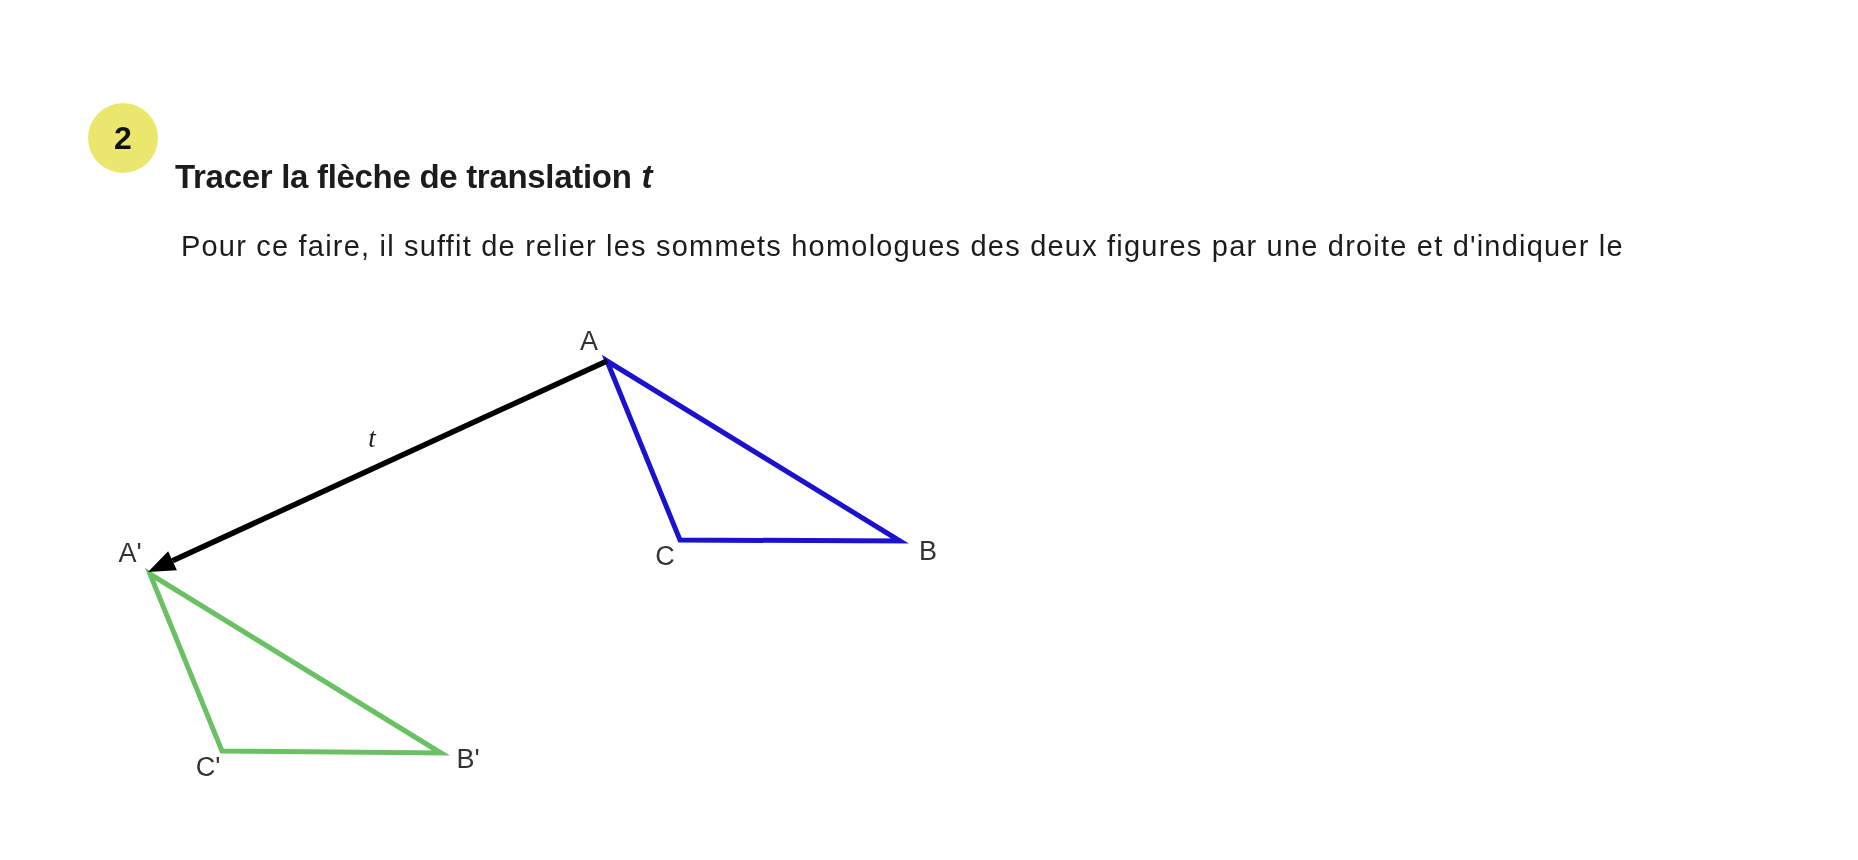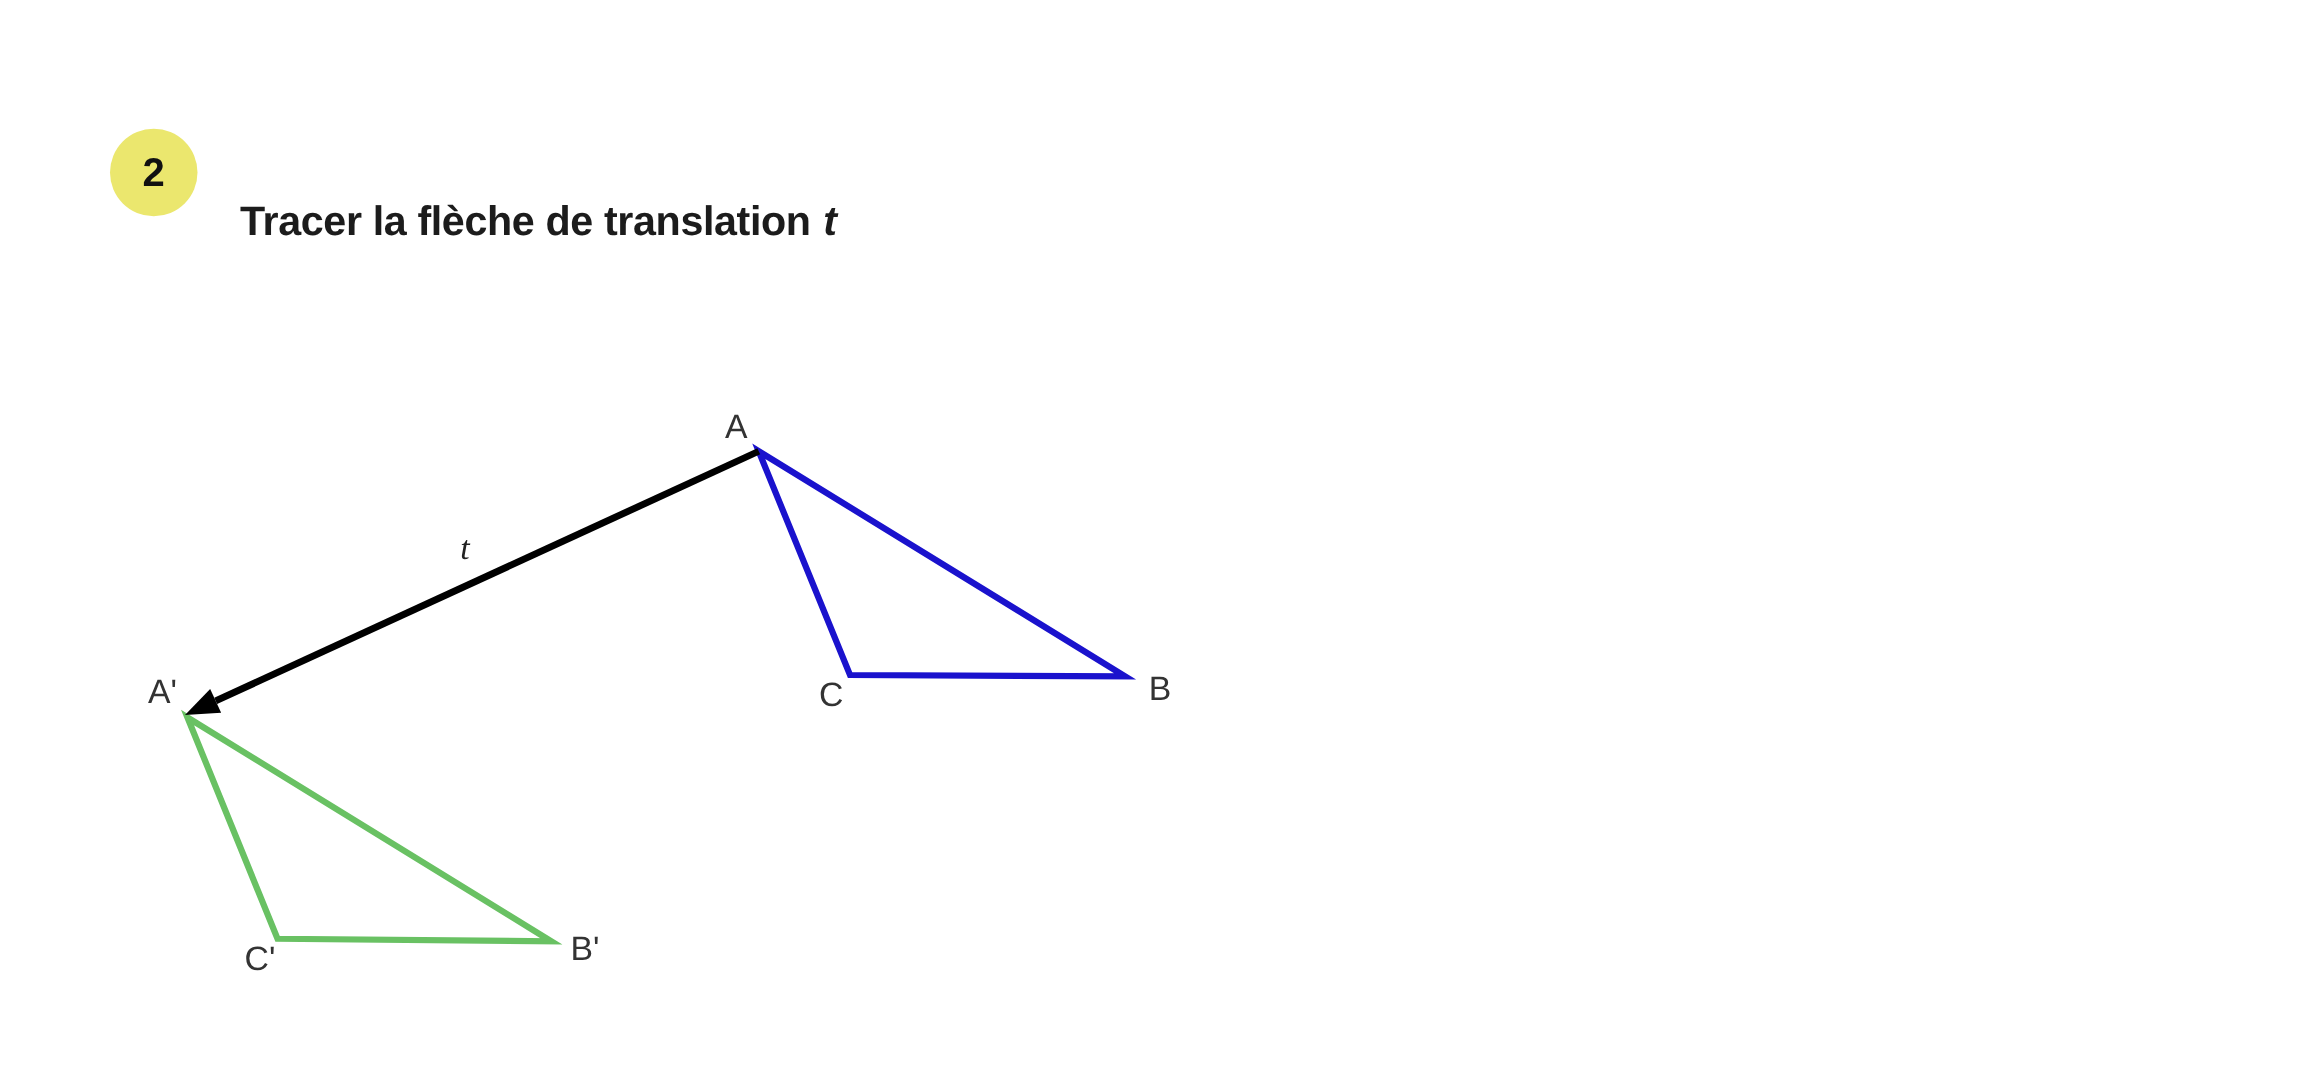--- a/index.html
+++ b/index.html
@@ -24,21 +24,21 @@
     border-radius: 50%;
     display: flex;
     align-items: center;
     justify-content: center;
     font-size: 32px;
     font-weight: bold;
     color: #111111;
   }
   .step-heading {
     position: absolute;
-    left: 192px;
+    left: 175px;
     top: 130px;
     font-size: 33px;
     line-height: 40px;
     font-weight: bold;
     letter-spacing: -0.3px;
     white-space: nowrap;
     text-align: right;
   }
   .step-heading .t-italic {
     font-style: italic;
@@ -79,20 +79,21 @@
 
 <div class="step-badge" style="background: rgb(235, 231, 110);">
   <span>2</span>
 </div>
 
 <h2 class="step-heading">
   <span>Tracer la flèche de translation</span><span class="t-italic">t</span>
 </h2>
 
 <div class="lesson-paragraph">
+  <div>Pour ce faire, il suffit de relier les sommets homologues des deux figures par une droite et d'indiquer le</div>
 </div>
 
 <div class="diagram-wrap">
   <svg width="900" height="480" viewBox="80 320 900 480" xmlns="http://www.w3.org/2000/svg">
     <polygon fill="none" stroke-linejoin="miter" points="607,361 680,540 900,541" stroke="#1a12cd" stroke-width="5"></polygon>
     <polygon fill="none" stroke-linejoin="miter" points="150,574 222,751 441,753" stroke="#69c163" stroke-width="5"></polygon>
     <line stroke-linecap="butt" x1="607" y1="361" x2="172.53208229505785" y2="560.7227246966074" stroke="#000000" stroke-width="5.5"></line>
     <polygon points="148,572 176.9176893574883,570.2629789224633 168.14647523262738,551.1824704707516" fill="#000000"></polygon>
     <text class="vertex-label" x="589" y="350">A</text>
     <text class="vertex-label" x="928" y="560">B</text>

